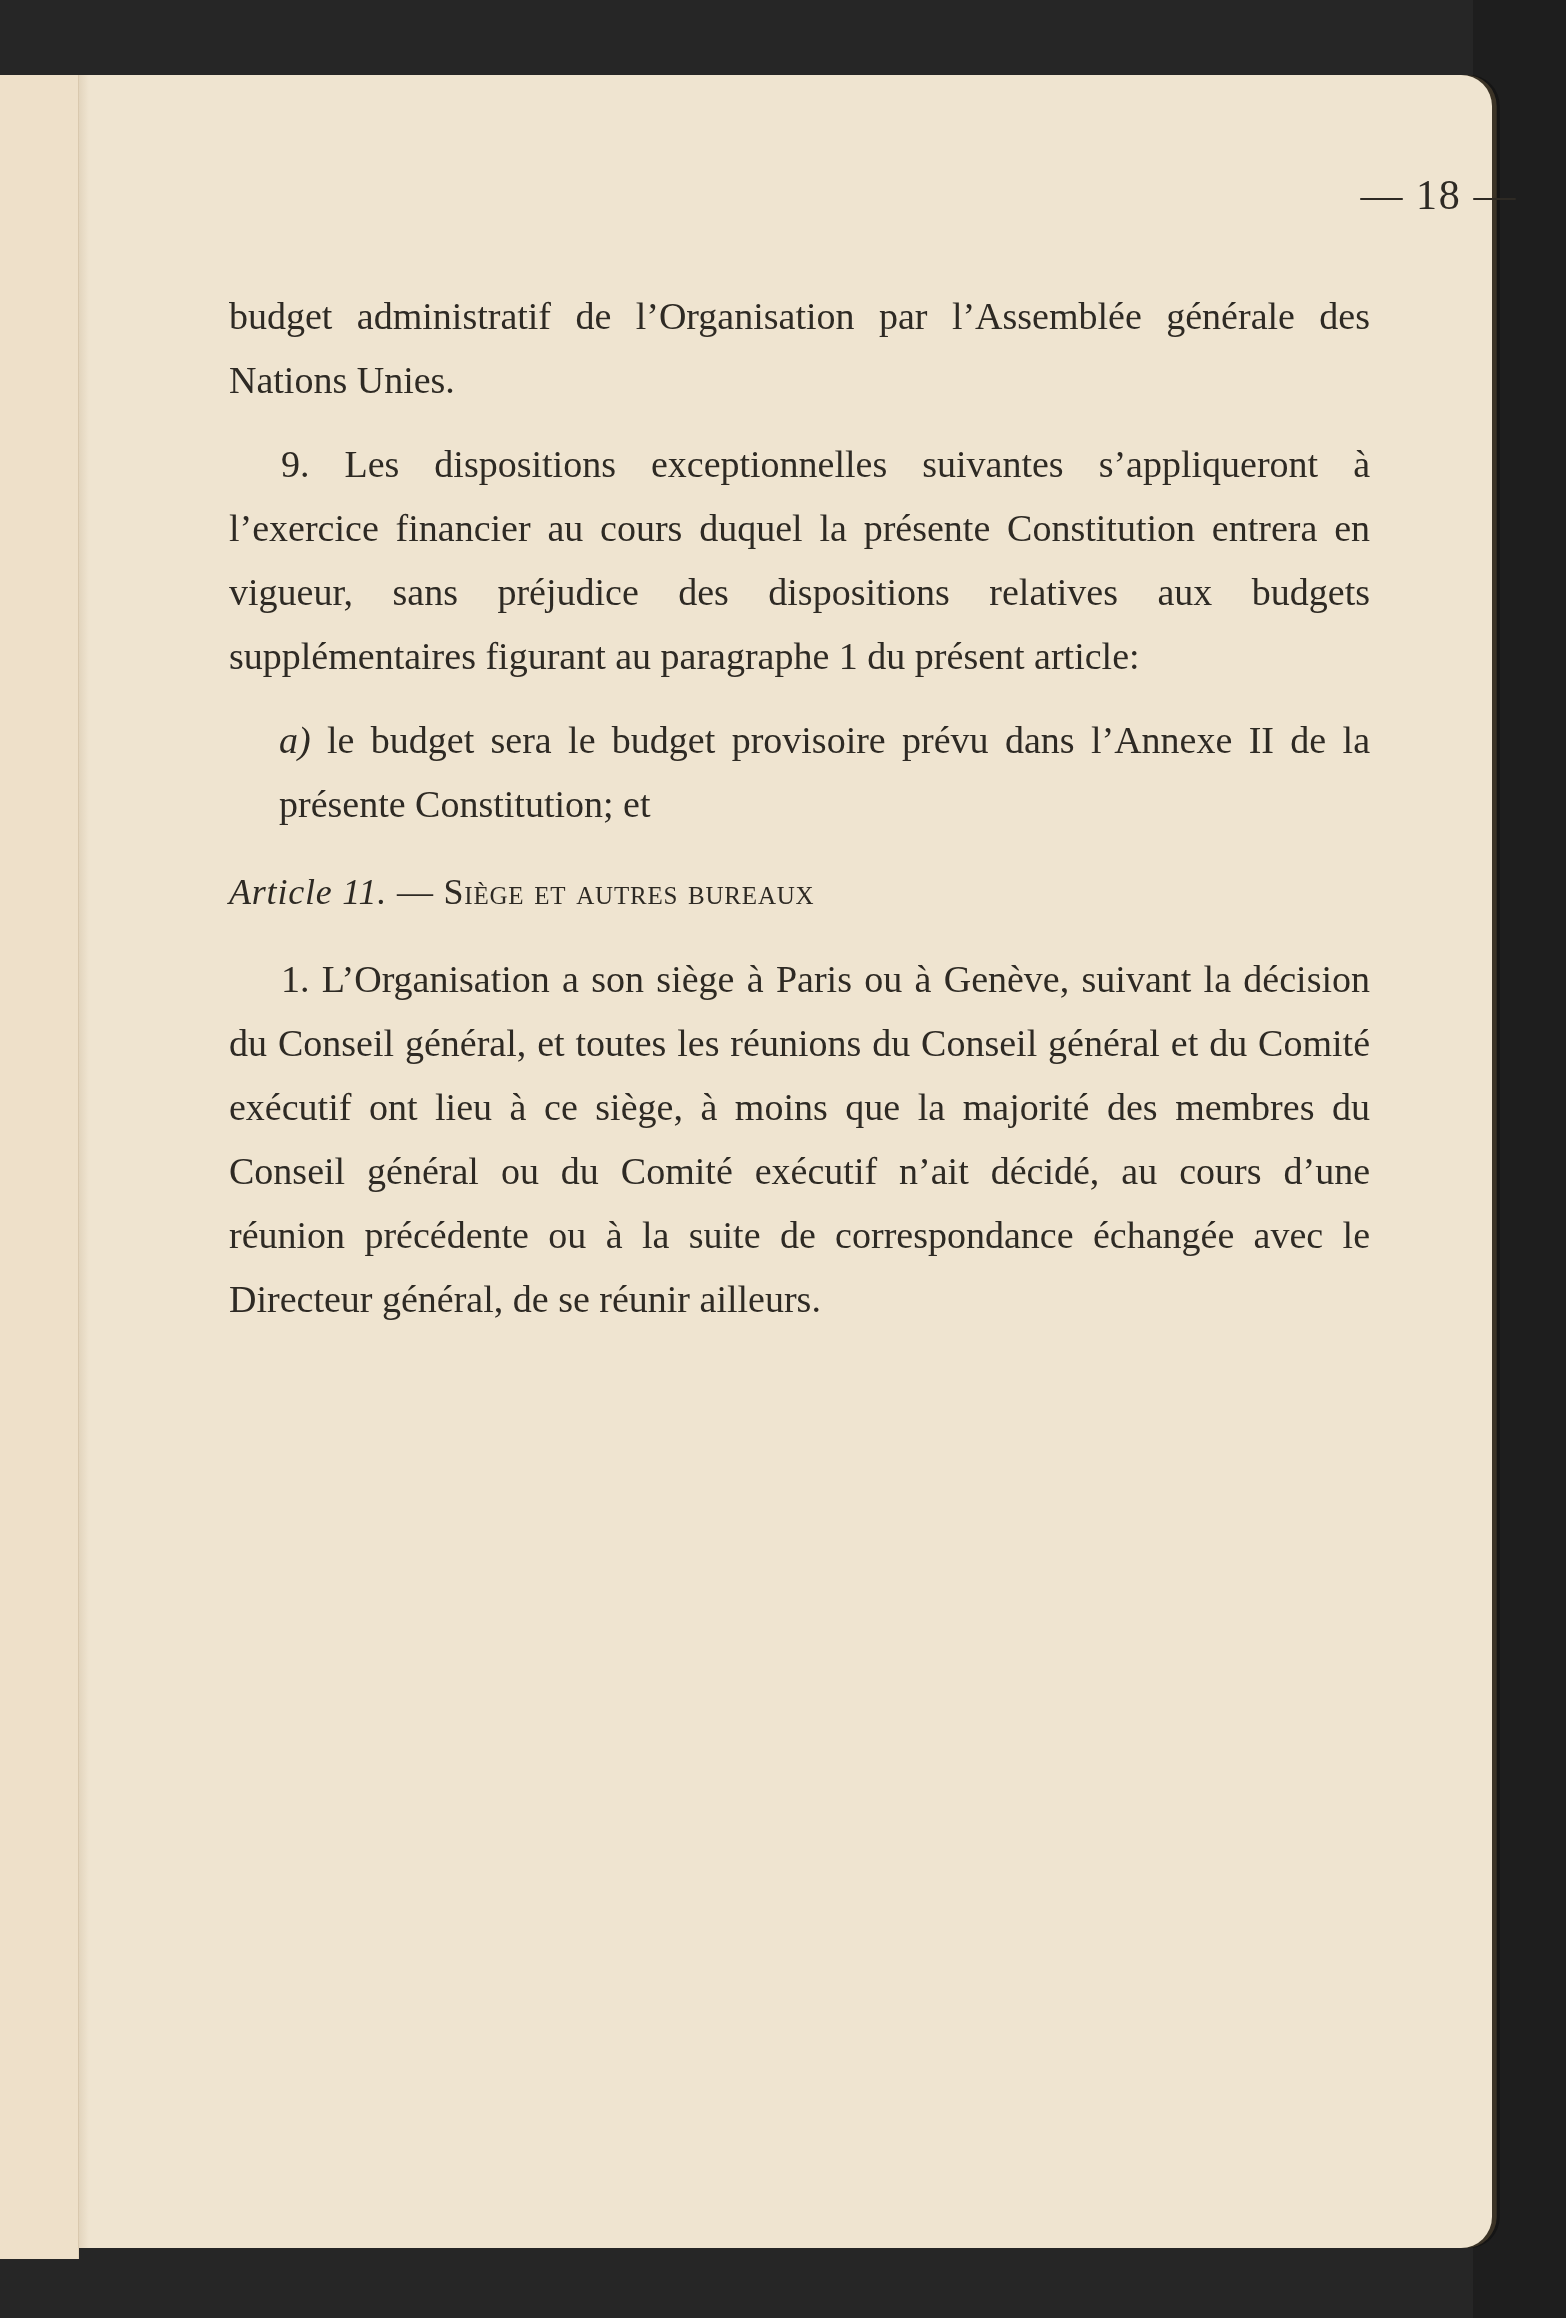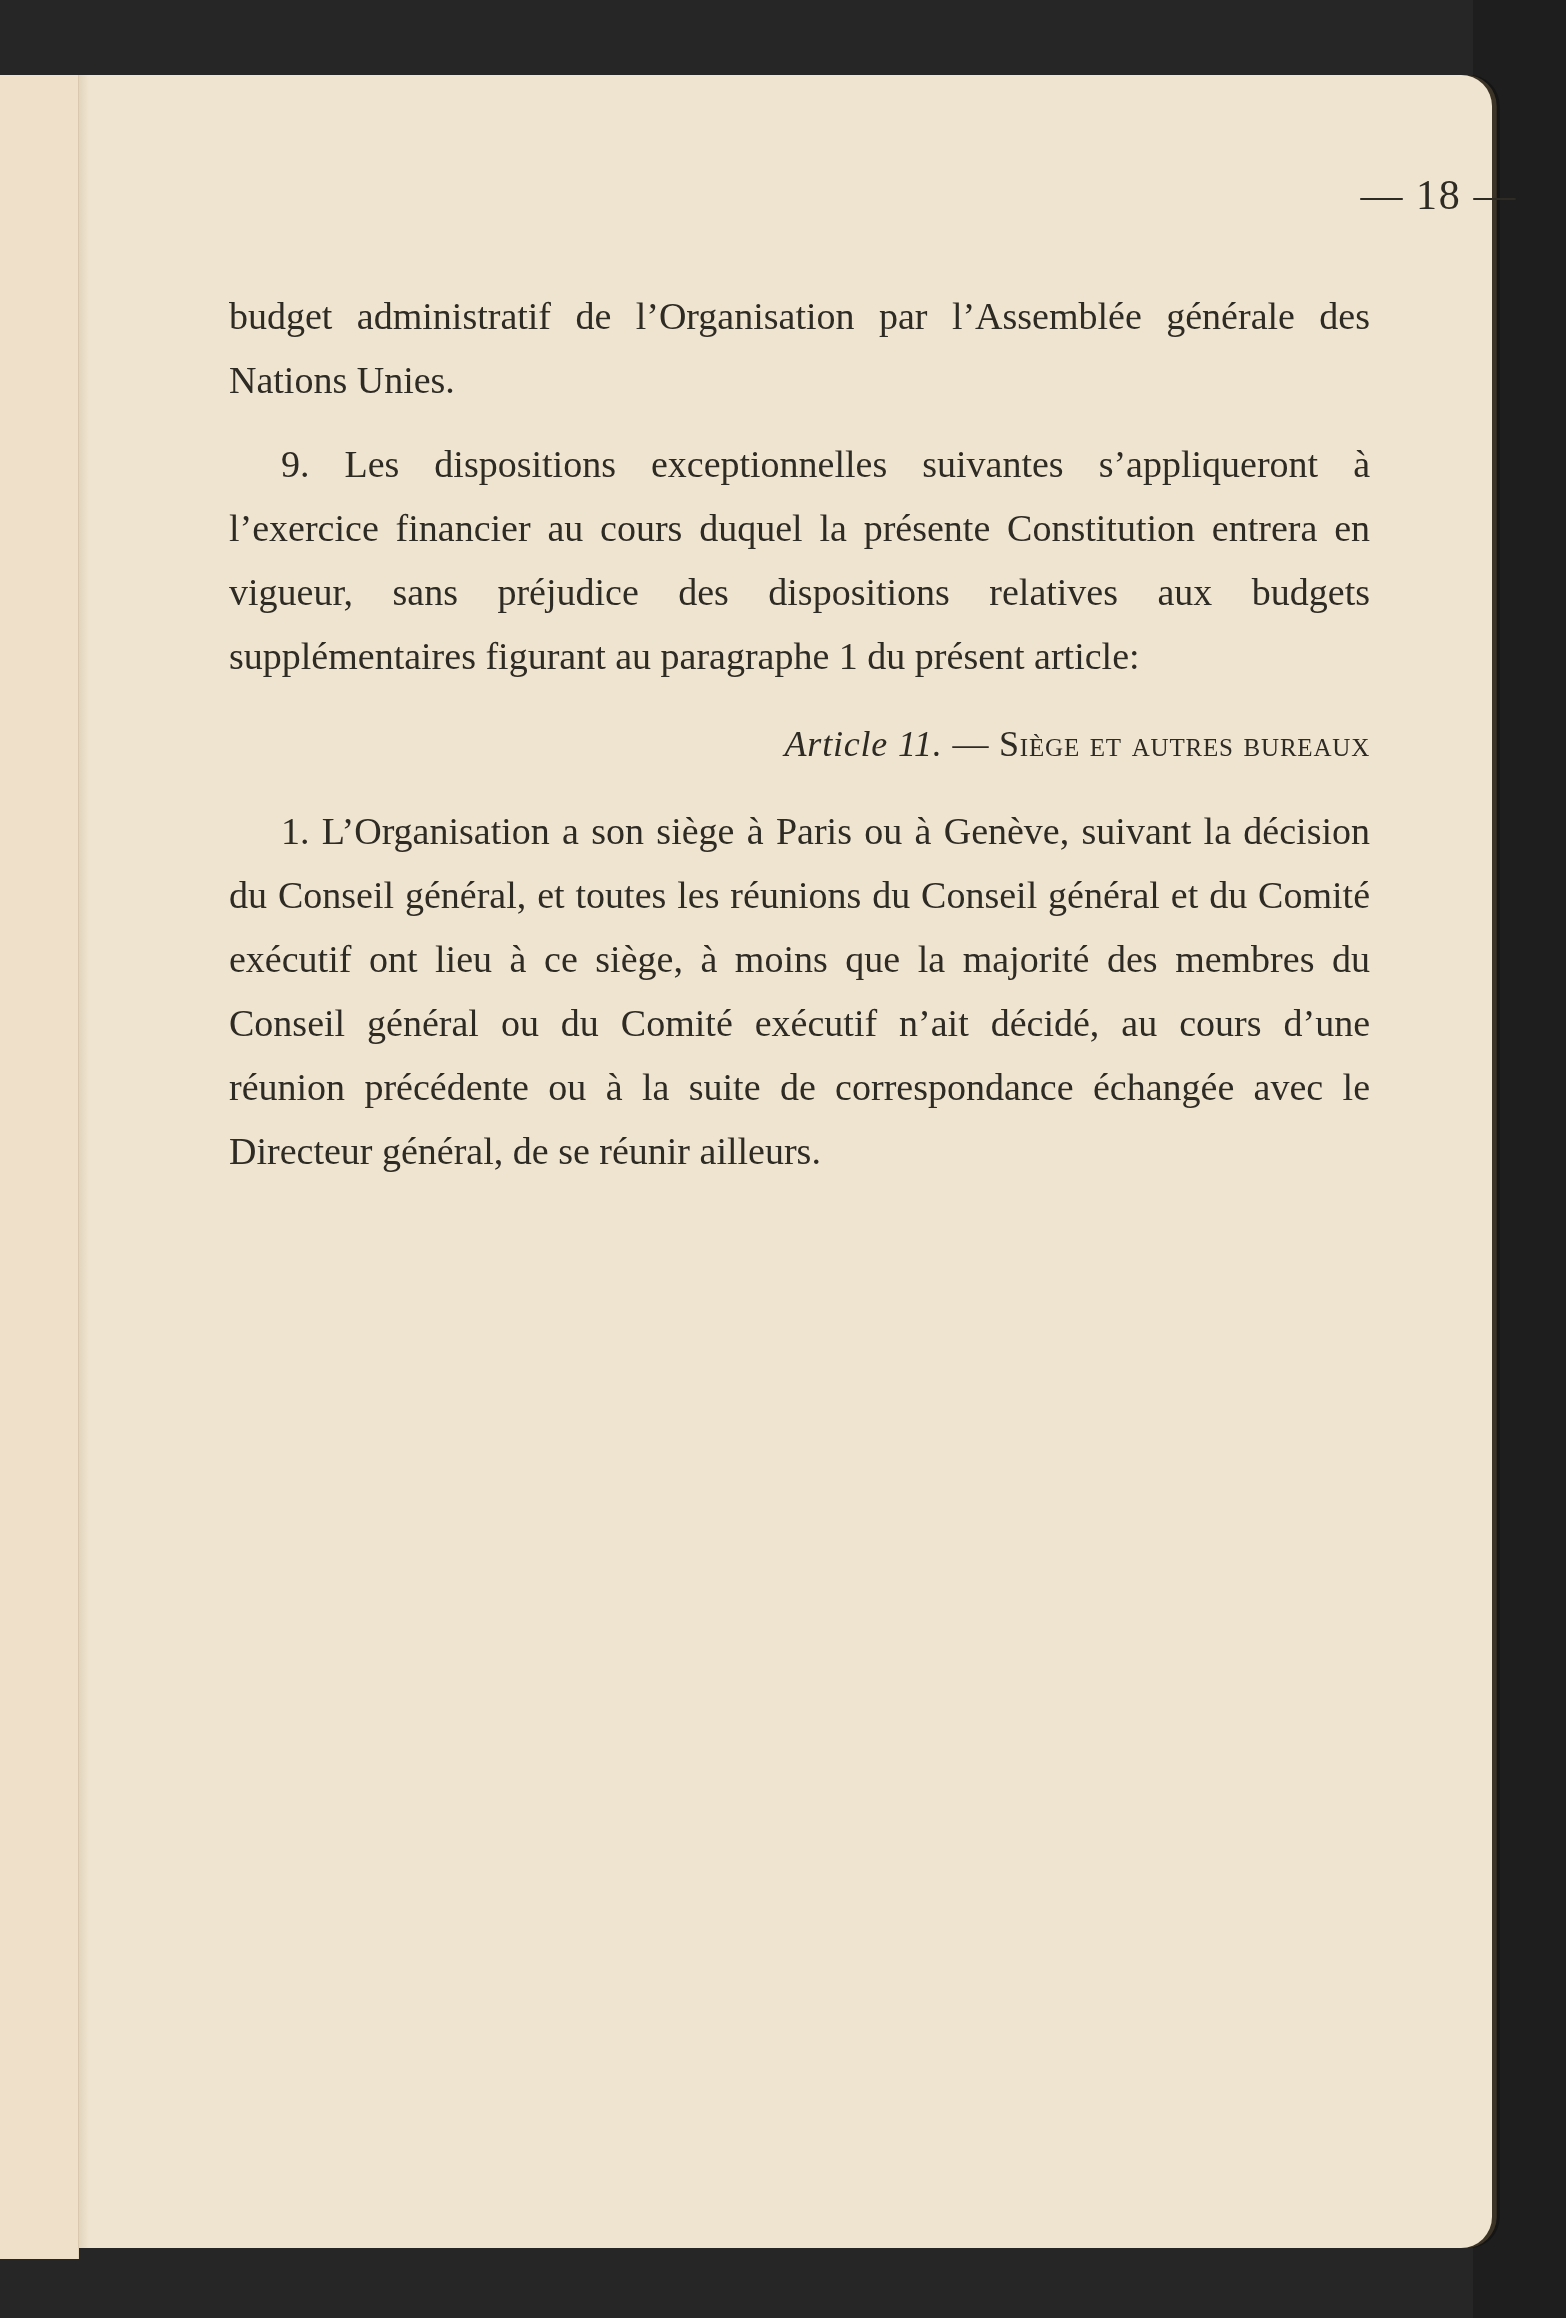--- a/index.html
+++ b/index.html
@@ -34,40 +34,41 @@
   .text-block {
     position:absolute; left:229px; top:284px; width:1141px;
     color:#2e2a24; font-size:38px; line-height:64px;
   }
   .para { margin:0; text-align:justify; text-align-last:left; }
   .indent { text-indent:52px; }
   .gap { margin-top:20px; }
   .sub { padding-left:50px; text-indent:0; }
   .sub-label { font-style:italic; }
   .heading {
-    text-align:right; margin:23.5px 0 23.5px 0; font-size:36px; letter-spacing:0.8px;
+    text-align:left; margin:23.5px 0 23.5px 0; font-size:36px; letter-spacing:0.8px;
   }
   .heading .art { font-style:italic; }
   .heading .caps { font-variant:small-caps; }
 </style>
 </head>
 <body>
 
 <div class="backdrop-right"></div>
 <div class="page"></div>
 <div class="prev-page-strip"></div>
 <div class="fold-shade"></div>
 
 <div class="folio">— 18 —</div>
 
 <div class="text-block">
   <p class="para">budget administratif de l’Organisation par l’Assemblée générale des Nations Unies.</p>
 
   <p class="para indent gap">9. Les dispositions exceptionnelles suivantes s’appliqueront à l’exercice financier au cours duquel la présente Constitution entrera en vigueur, sans préjudice des dispositions relatives aux budgets supplémentaires figurant au paragraphe 1 du présent article:</p>
 
+  <p class="para sub gap"><span class="sub-label">a)</span><span> le budget sera le budget provisoire prévu dans l’Annexe II de la présente Constitution; et</span></p>
 
 
   <div class="heading">
     <span class="art">Article 11.</span><span> — </span><span class="caps">Siège et autres bureaux</span>
   </div>
 
   <p class="para indent">1. L’Organisation a son siège à Paris ou à Genève, suivant la décision du Conseil général, et toutes les réunions du Conseil général et du Comité exécutif ont lieu à ce siège, à moins que la majorité des membres du Conseil général ou du Comité exécutif n’ait décidé, au cours d’une réunion précédente ou à la suite de correspondance échangée avec le Directeur général, de se réunir ailleurs.</p>
 
 
 </div>

